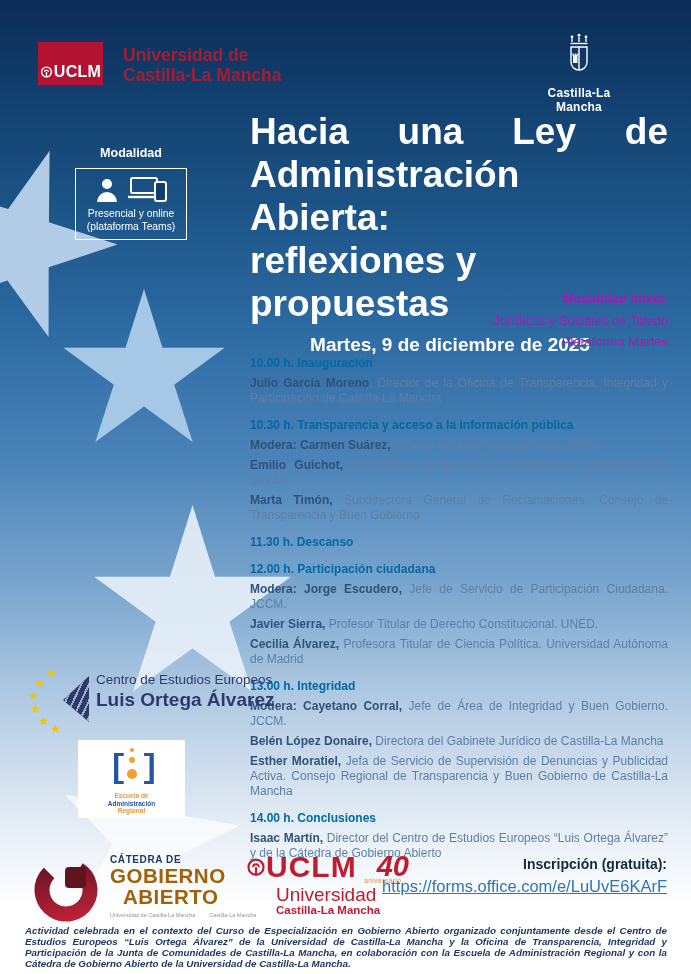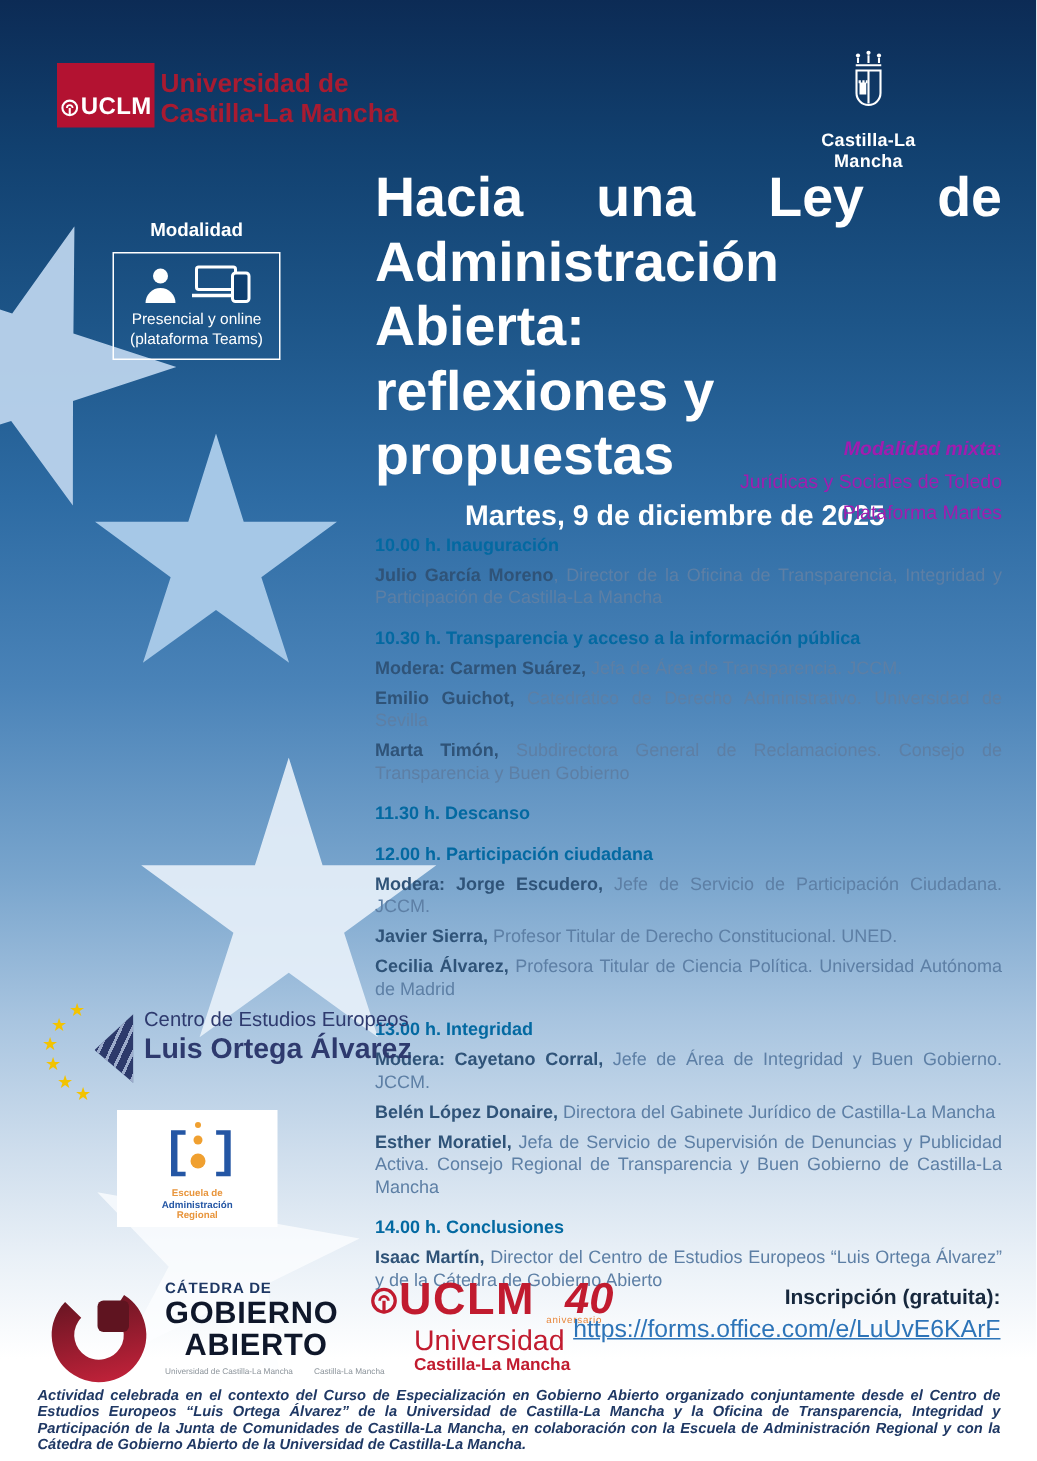--- a/index.html
+++ b/index.html
@@ -14,21 +14,21 @@
     clip-path:polygon(50% 0%, 61% 35%, 98% 35%, 68% 57%, 79% 91%, 50% 70%, 21% 91%, 32% 57%, 2% 35%, 39% 35%); }
   .star1 { width:195px; height:195px; left:-78px; top:146px; background:rgba(186,211,236,.95); transform:rotate(18deg); }
   .star2 { width:168px; height:168px; left:60px;  top:289px; background:#a6c8e7; }
   .star3 { width:205px; height:205px; left:90px;  top:505px; background:rgba(232,241,250,.9); }
   .star4 { width:185px; height:185px; left:55px;  top:745px; background:rgba(252,253,255,.75); transform:rotate(10deg); }
 
   
   .uclm-top { position:absolute; left:38px; top:42px; display:flex; align-items:flex-end; }
   .uclm-square { width:65px; height:43px; background:#b31231; display:flex; align-items:flex-end; justify-content:center; padding-bottom:4px; }
   .uclm-square .mark { display:flex; align-items:center; gap:1px; color:#fff; font-weight:bold; font-size:16px; letter-spacing:.3px; }
-  .uclm-top .red-name { margin-left:4px; color:#a81b31; font-size:17.5px; line-height:20px; font-weight:bold; }
+  .uclm-top .red-name { margin-left:20px; color:#a81b31; font-size:17.5px; line-height:20px; font-weight:bold; }
   .jccm { position:absolute; left:524px; top:33px; width:110px; text-align:center; }
   .jccm .label { color:#fff; font-size:12px; font-weight:bold; margin-top:3px; letter-spacing:.2px; }
 
   
   .modality { position:absolute; left:75px; top:146px; width:112px; text-align:center; }
   .modality .m-label { color:#fff; font-weight:bold; font-size:12.5px; margin-bottom:8px; }
   .modality .m-box { border:1.6px solid #fff; padding:7px 3px 6px; }
   .modality .m-icons { display:flex; justify-content:center; align-items:center; gap:9px; margin-bottom:5px; }
   .modality .m-text { color:#fff; font-size:10.3px; line-height:12.5px; }
 
@@ -69,21 +69,21 @@
   .ear .d1 { width:4px; height:4px; margin-left:-2px; top:8px; }
   .ear .d2 { width:6px; height:6px; margin-left:-3px; top:17px; }
   .ear .d3 { width:10px; height:10px; margin-left:-5px; top:29px; }
   .ear .ear-text { position:absolute; left:0; right:0; top:52px; font-size:6.5px; line-height:7.5px; font-weight:bold; }
   .ear .o { color:#e8953c; } .ear .b { color:#2456a4; }
 
   
   .catedra { position:absolute; left:30px; top:851px; display:flex; }
   .cat-text { margin-left:6px; }
   .cat-kicker { color:#1f3864; font-size:10px; font-weight:bold; letter-spacing:.6px; margin-top:3px; }
-  .cat-l1, .cat-l2 { color:#0f172a; font-size:20.5px; font-weight:bold; line-height:21px; letter-spacing:.5px; }
+  .cat-l1, .cat-l2 { color:#a16207; font-size:20.5px; font-weight:bold; line-height:21px; letter-spacing:.5px; }
   .cat-l2 { margin-left:13px; }
   .cat-partners { display:flex; gap:14px; margin-top:5px; color:#8d959c; font-size:5.5px; line-height:6px; }
 
   
   .uclm40 { position:absolute; left:246px; top:852px; color:#c11b2f; }
   .u40-row { display:flex; align-items:flex-start; }
   .u40-acr { font-size:30px; font-weight:bold; letter-spacing:1px; line-height:30px; }
   .u40-num { font-size:29px; font-weight:bold; font-style:italic; line-height:28px; margin-left:20px; }
   .u40-ann { font-size:6.5px; color:#e8863a; letter-spacing:.5px; text-align:center; margin-top:-3px; }
   .u40-uni { font-size:19px; font-weight:normal; margin:1px 0 0 30px; line-height:19px; }

